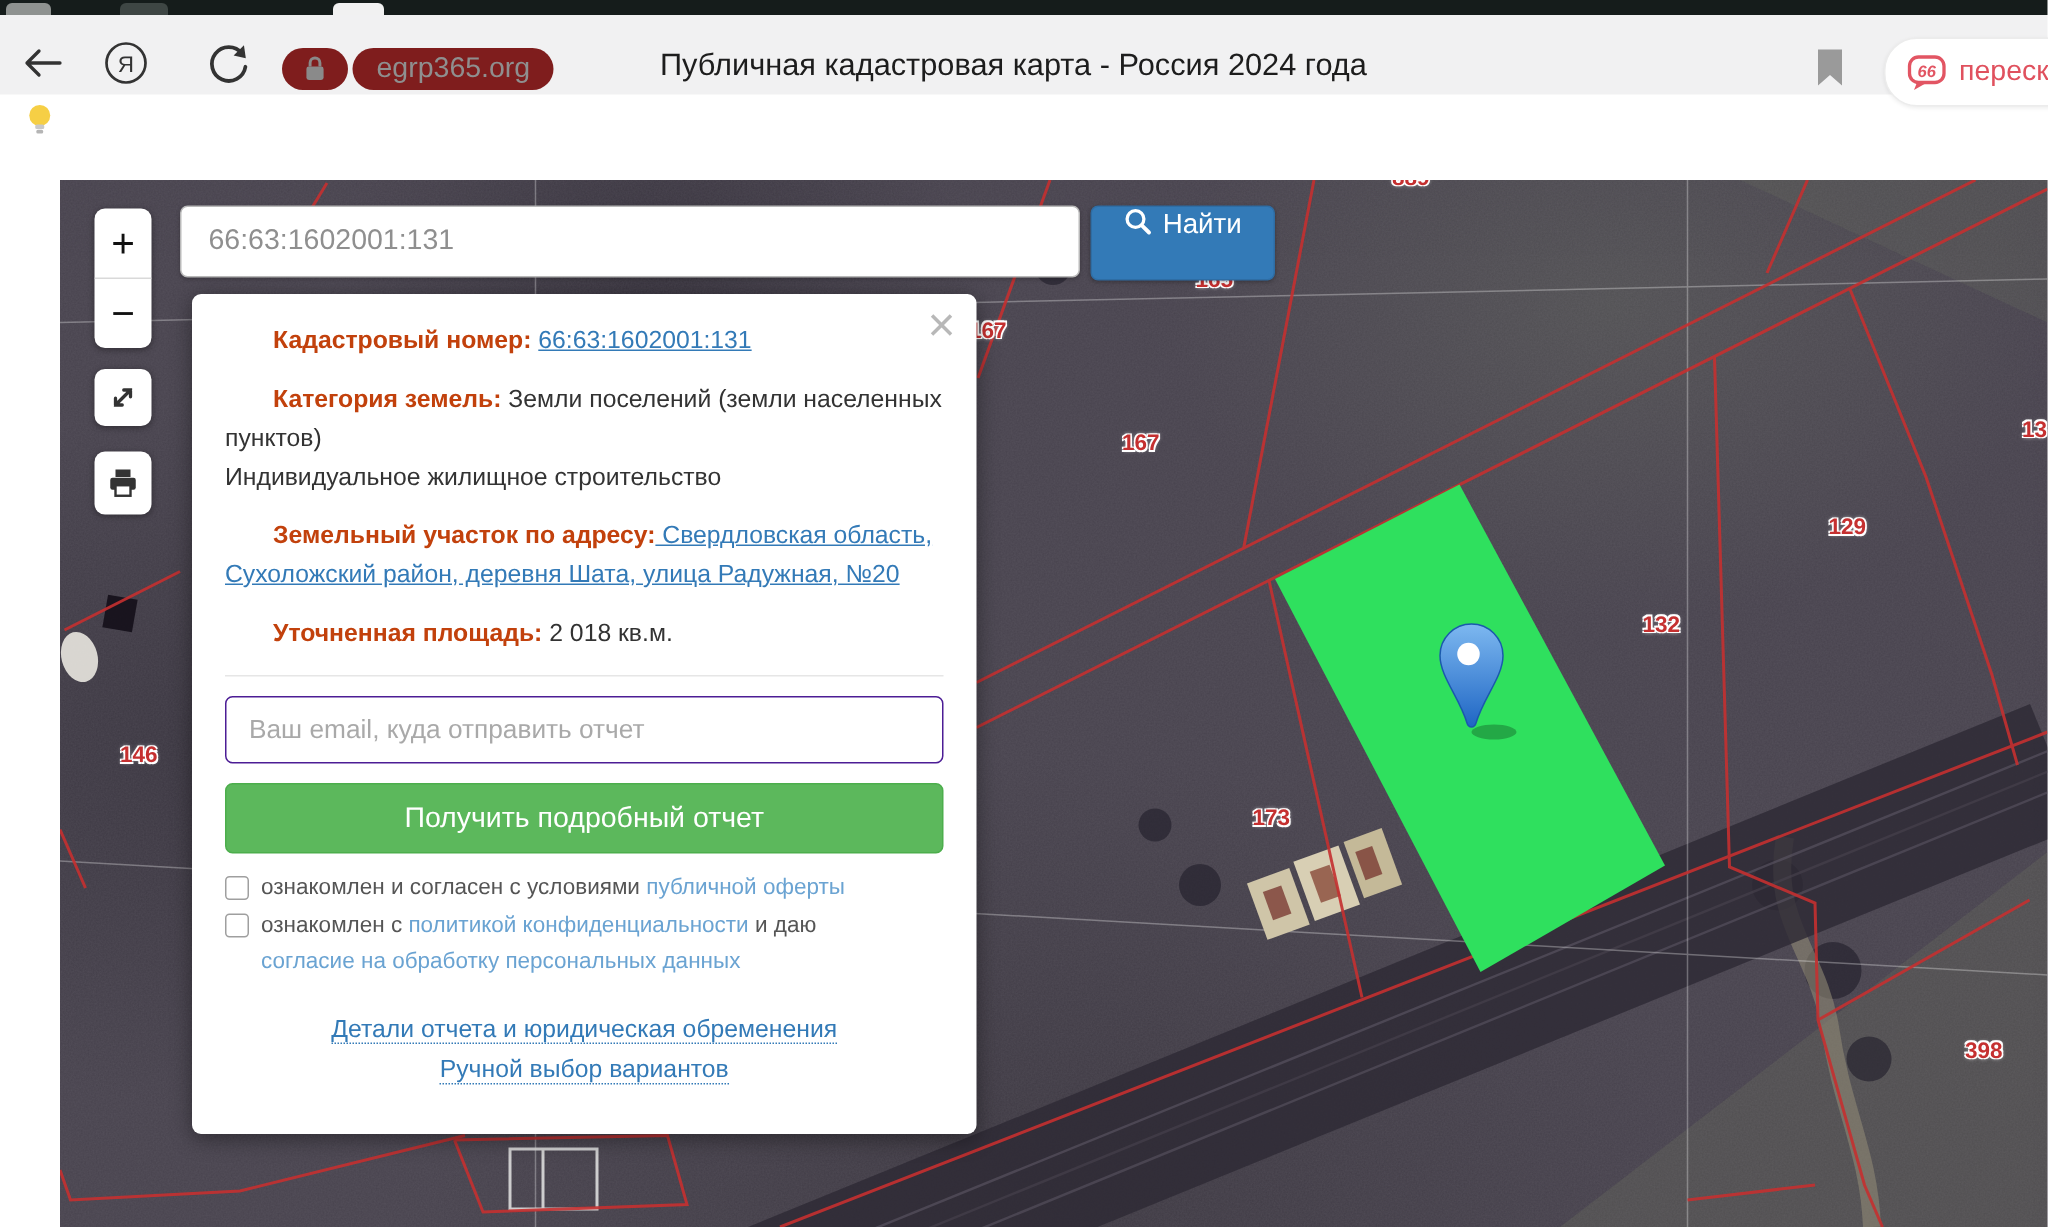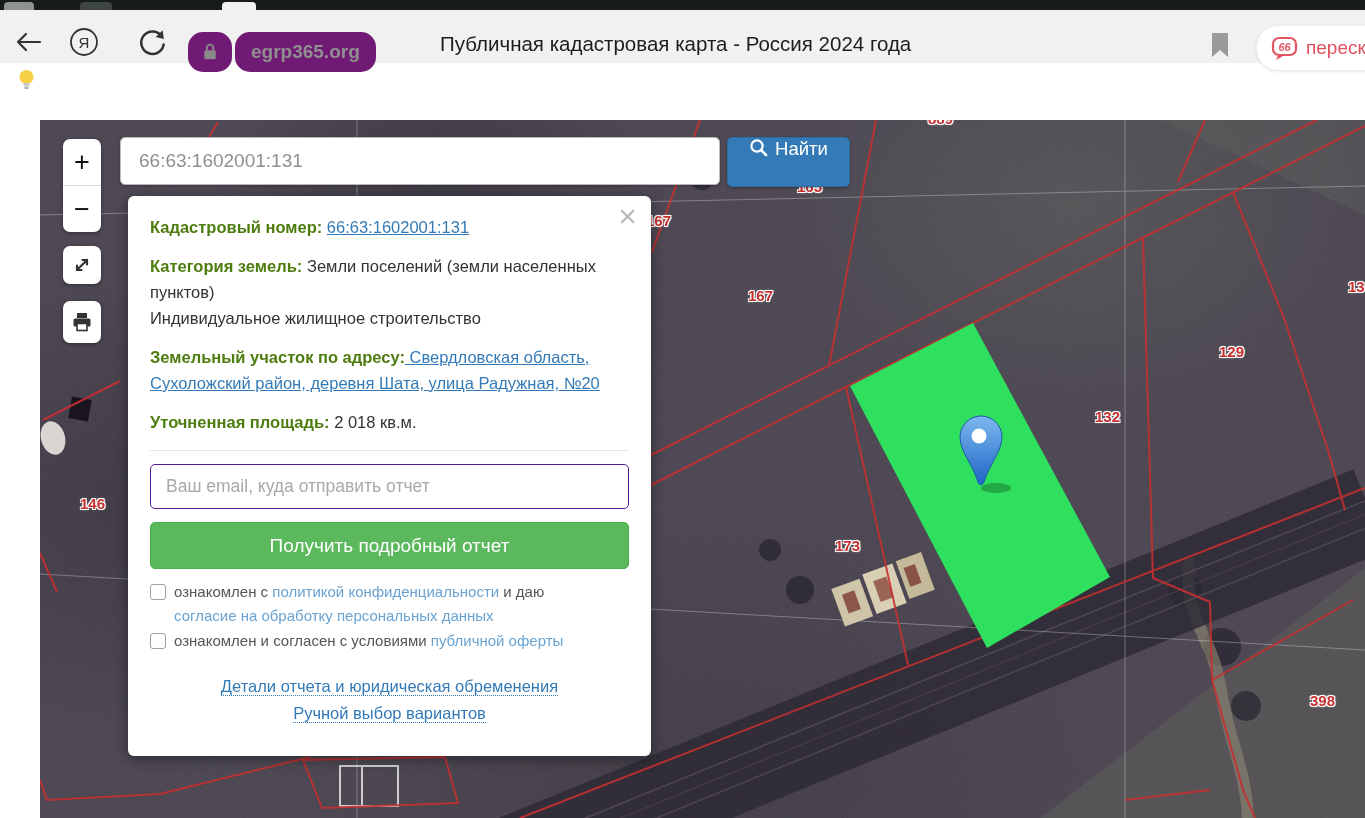--- a/index.html
+++ b/index.html
@@ -6,21 +6,21 @@
     font-family:"Liberation Sans","DejaVu Sans",sans-serif;}
   
   .tabstrip{position:absolute;left:0;top:0;width:1365px;height:10px;background:#151c1b;}
   .tabstrip .sliver{position:absolute;top:2px;height:8px;border-radius:4px 4px 0 0;}
   .sl1{left:4px;width:30px;background:#8e9290;}
   .sl2{left:80px;width:32px;background:#3e4644;}
   .sl3{left:222px;width:34px;background:#f1f1f1;border-radius:6px 6px 0 0;}
   .toolbar{position:absolute;left:0;top:10px;width:1365px;height:53px;background:#f1f1f2;}
   .tbtn{position:absolute;top:14px;width:36px;height:36px;display:flex;align-items:center;justify-content:center;border-radius:8px;}
   .addr{position:absolute;left:188px;top:22px;height:30px;display:flex;gap:3px;}
-  .chip{height:40px;border-radius:15px;background:#701a75;display:flex;align-items:center;font-weight:bold;}
+  .chip{height:28px;border-radius:15px;background:#7f1d1d;display:flex;align-items:center;}
   .chip.lock{width:44px;justify-content:center;}
   .chip.domain{padding:0 16px;font-size:19px;color:#8f8f8f;}
   .pagetitle{position:absolute;left:440px;top:22px;font-size:20.5px;color:#1d1d1d;white-space:nowrap;}
   .bookmark{position:absolute;left:1205px;top:18px;width:30px;height:34px;display:flex;align-items:center;justify-content:center;}
   .pill{position:absolute;left:1256px;top:15px;width:160px;height:44px;background:#fff;border:1px solid #ececec;
     border-radius:22px;box-shadow:0 1px 3px rgba(0,0,0,.08);display:flex;align-items:center;padding-left:14px;gap:8px;}
   .pill .ptxt{font-size:19px;color:#e0515e;white-space:nowrap;}
   
   .hintbar{position:absolute;left:0;top:63px;width:1365px;height:34px;display:flex;align-items:center;}
   .hintbar .bulb{margin:0 8px 0 18px;}
@@ -46,21 +46,21 @@
   .searchinput{position:absolute;left:80px;top:17px;width:600px;height:48px;box-sizing:border-box;
     border:1px solid #b9b9b9;border-radius:5px;padding:0 18px;font-size:19px;color:#8f8f8f;
     font-family:"Liberation Sans",sans-serif;box-shadow:0 1px 3px rgba(0,0,0,.25);}
   .searchbtn{position:absolute;left:687px;top:17px;width:121px;height:48px;background:var(--accent,#337ab7);
     border:1px solid #2e6da4;border-radius:5px;color:#fff;font-size:18.5px;display:flex;align-items:flex-start;
     justify-content:center;gap:7px;cursor:pointer;box-shadow:0 1px 3px rgba(0,0,0,.3);}
   
   .popup{position:absolute;left:88px;top:76px;width:523px;height:560px;box-sizing:border-box;background:#fff;
     border-radius:6px;box-shadow:0 3px 14px rgba(0,0,0,.4);padding:18px 22px 0 22px;font-size:16.5px;color:#333;}
   .popup .row{line-height:26px;}
-  .popup b{color:#4d7c0f;}
+  .popup b{color:#c2410c;margin-left:32px;}
   .popup .close{position:absolute;top:2px;right:14px;font-size:32px;font-weight:300;color:#b8b8b8;cursor:pointer;line-height:36px;}
   a.lnk{color:var(--link,#337ab7);text-decoration:underline;cursor:pointer;}
   a.softlnk{color:var(--soft-link,#6aa3d2);text-decoration:none;cursor:pointer;}
   a.dotlnk{color:var(--link,#337ab7);text-decoration:none;border-bottom:1px dotted var(--link,#337ab7);cursor:pointer;}
   .popup hr{border:none;border-top:1px solid #e6e6e6;margin:15px 0 13px 0;}
   .emailinput{width:100%;height:45px;box-sizing:border-box;border:1px solid #4c1d95;border-radius:5px;
     padding:0 15px;font-size:17.5px;color:#555;font-family:"Liberation Sans",sans-serif;}
   .emailinput::placeholder{color:#a9a9a9;}
   .greenbtn{margin-top:13px;width:100%;height:47px;background:var(--green,#5cb85c);border:1px solid #4cae4c;
     border-radius:5px;color:#fff;font-size:19px;cursor:pointer;font-family:"Liberation Sans",sans-serif;}
@@ -263,25 +263,25 @@
     <div class="row"><b>Кадастровый номер:</b> <a class="lnk">66:63:1602001:131</a></div>
     <div class="row mg"><b>Категория земель:</b><span> Земли поселений (земли населенных пунктов)</span><br><span>Индивидуальное жилищное строительство</span></div>
     <div class="row mg"><b>Земельный участок по адресу:</b><a class="lnk"> Свердловская область, Сухоложский район, деревня Шата, улица Радужная, №20</a></div>
     <div class="row mg"><b>Уточненная площадь:</b><span> 2 018 кв.м.</span></div>
     <hr>
     <input class="emailinput" type="text" placeholder="Ваш email, куда отправить отчет" style="">
     <button class="greenbtn">Получить подробный отчет</button>
     <div class="consents">
       <div class="crow">
         <span class="cb"></span>
-        <span><span>ознакомлен с </span><a class="softlnk">политикой конфиденциальности</a><span> и даю</span><br><a class="softlnk">согласие на обработку персональных данных</a></span>
+        <span><span>ознакомлен и согласен с условиями </span><a class="softlnk">публичной оферты</a></span>
       </div>
       <div class="crow">
         <span class="cb"></span>
-        <span><span>ознакомлен и согласен с условиями </span><a class="softlnk">публичной оферты</a></span>
+        <span><span>ознакомлен с </span><a class="softlnk">политикой конфиденциальности</a><span> и даю</span><br><a class="softlnk">согласие на обработку персональных данных</a></span>
       </div>
     </div>
     <div class="bottomlinks">
       <a class="dotlnk">Детали отчета и юридическая обременения</a><br>
       <a class="dotlnk">Ручной выбор вариантов</a>
     </div>
   </div>
 </div>
 
 </body></html>

